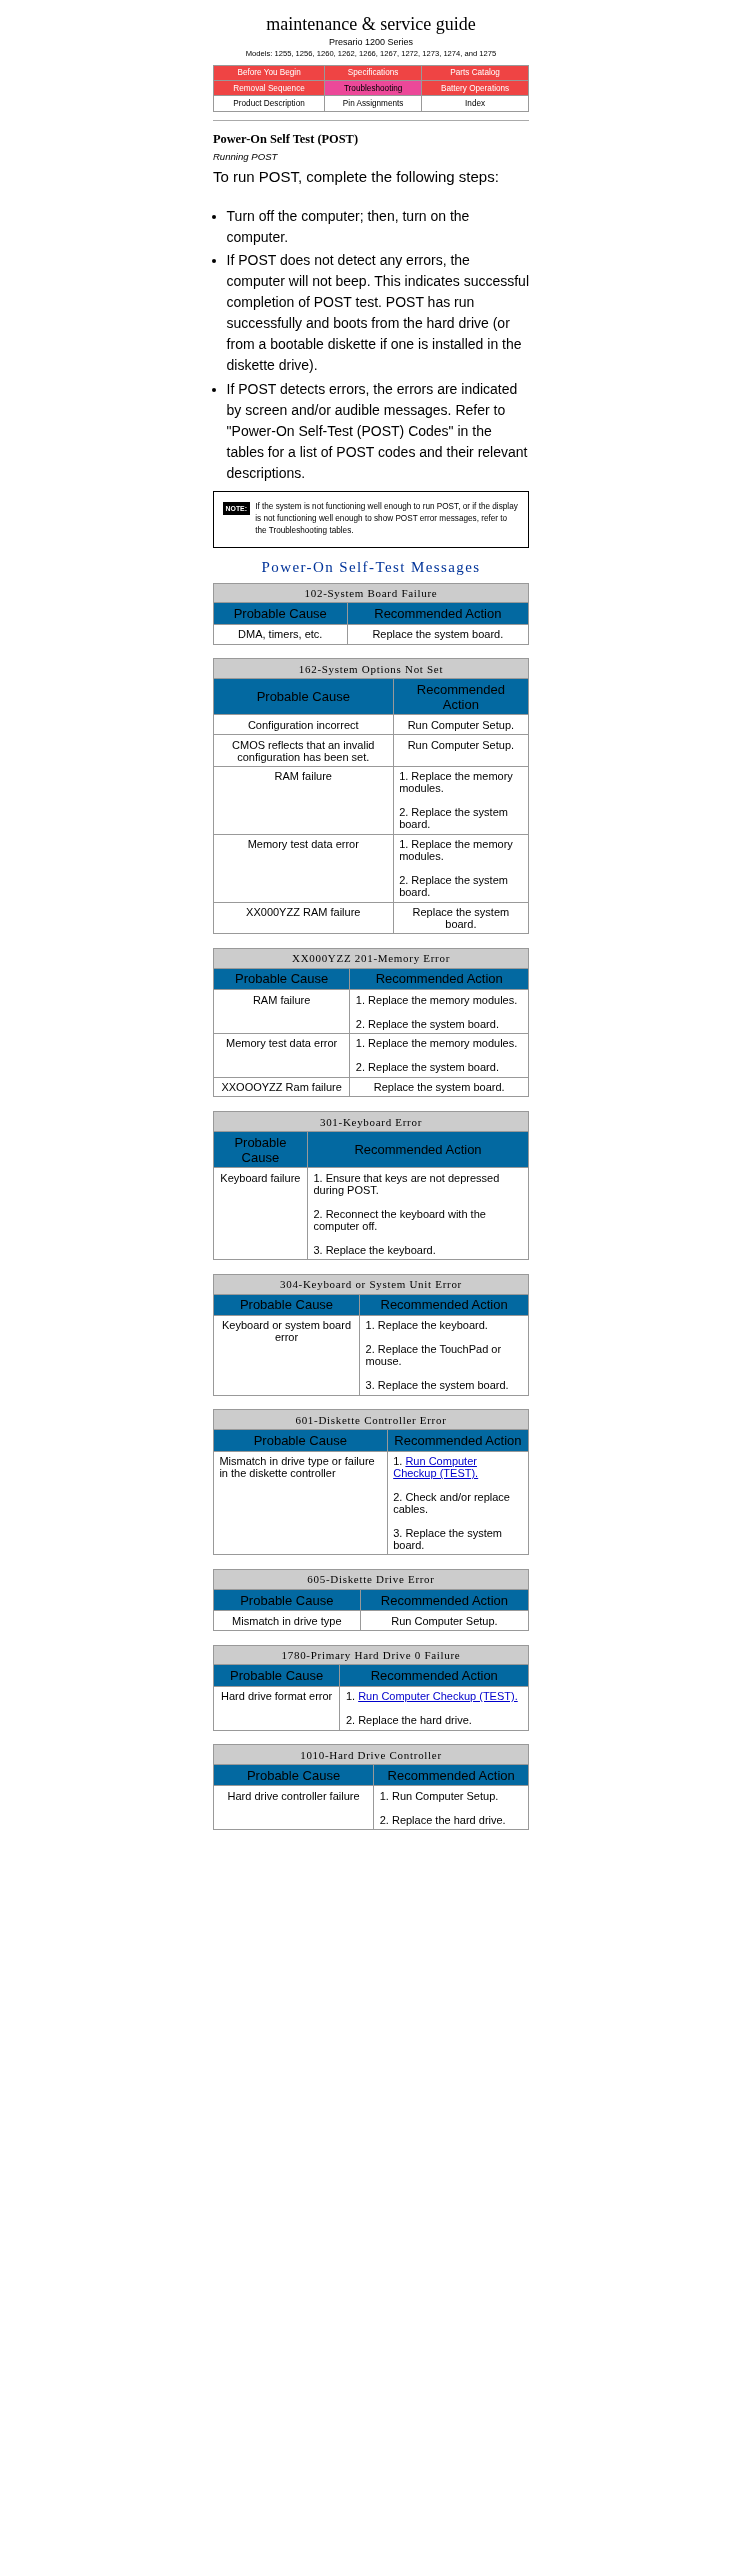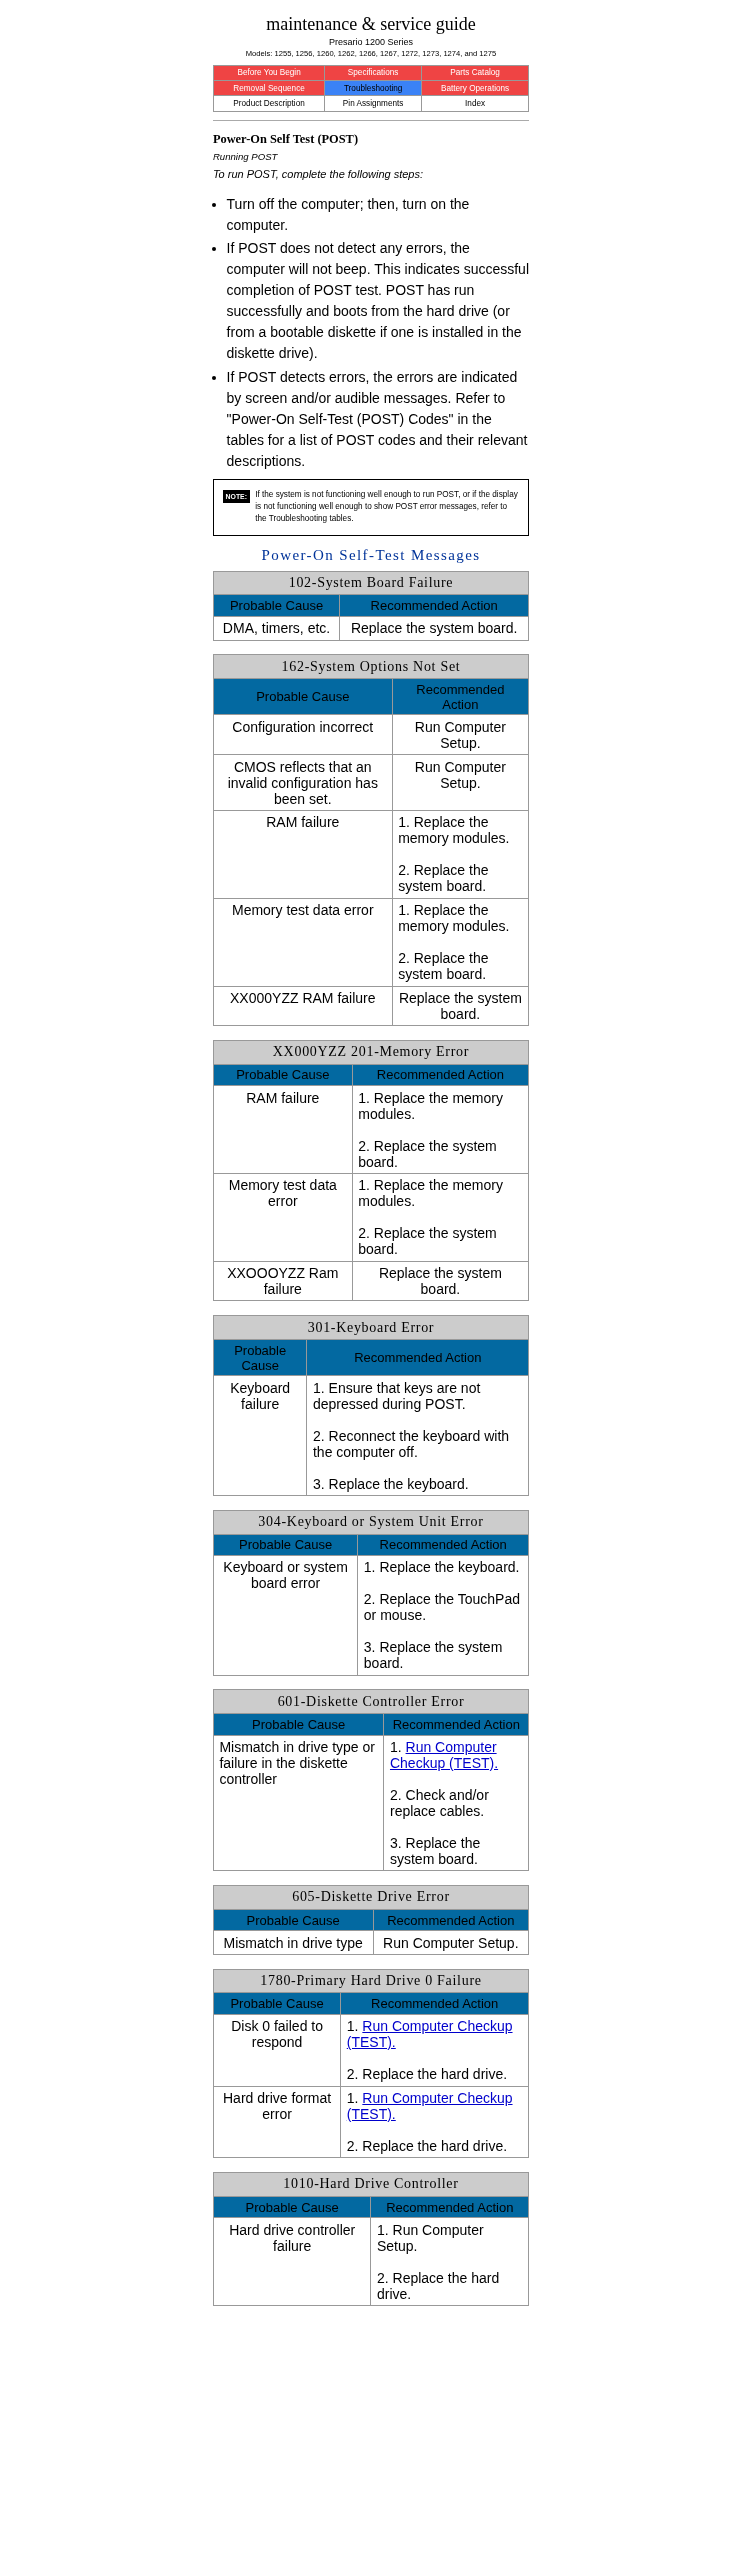--- a/index.html
+++ b/index.html
@@ -43,21 +43,21 @@
       text-align: center;
       font-size: 8.2px;
       cursor: pointer;
     }
     .nav-blue {
       background-color: #ef4444;
       color: #fff;
     }
     .nav-blue a { color: #fff; text-decoration: none; }
     .nav-lavender {
-      background-color: #3b82f6;
+      background-color: #ec4899;
       color: #000;
       margin-left: 20px;
     }
     .nav-lavender a { color: #000; text-decoration: none; }
     .nav-white {
       background-color: #fff;
       color: #000;
     }
     .nav-white a { color: #000; text-decoration: none; }
     .section-divider {
@@ -72,23 +72,22 @@
       margin: 11px 0 4.1px 0;
       color: #000;
     }
     .running-post {
       font-style: italic;
       font-size: 9.6px;
       margin-bottom: 5.5px;
       color: #000;
     }
     .intro-text {
-      font-size: 11px;
-      margin-bottom: 14px;
-      font-style: italic;
+      font-size: 15px;
+      margin-bottom: 21px;
     }
     .bullet-list {
       margin-left: 13.7px;
       margin-bottom: 6.9px;
     }
     .bullet-list li {
       font-size: 14px;
       margin-bottom: 2.7px;
       line-height: 1.5;
     }
@@ -141,21 +140,21 @@
       background-color: #0369a1;
       border: 0.7px solid #999;
       padding: 2.7px 5.5px;
       font-size: 13px;
       text-align: center;
       font-weight: normal;
     }
     .error-table td {
       border: 0.7px solid #999;
       padding: 3.4px 5.5px;
-      font-size: 14px;
+      font-size: 11px;
       vertical-align: top;
       text-align: center;
     }
     .error-table td.left-align {
       text-align: left;
     }
     a { color: #0000cc; }
   </style>
 </head>
 <body>
@@ -344,24 +343,20 @@
   <table class="error-table">
     <tbody>
         <tr>
           <td colspan="2" class="error-table-title">1780-Primary Hard Drive 0 Failure</td>
         </tr>
     <tr>
       <th>Probable Cause</th>
       <th>Recommended Action</th>
     </tr>
     <tr>
-      <td>Disk 0 failed to respond</td>
-      <td class="left-align">1. <a href="#">Run Computer Checkup (TEST).</a><br><br>2. Replace the hard drive.</td>
-    </tr>
-    <tr>
       <td>Hard drive format error</td>
       <td class="left-align">1. <a href="#">Run Computer Checkup (TEST).</a><br><br>2. Replace the hard drive.</td>
     </tr>
   </tbody>
     </table>
 
   <table class="error-table">
     <tbody>
         <tr>
           <td colspan="2" class="error-table-title">1010-Hard Drive Controller</td>

